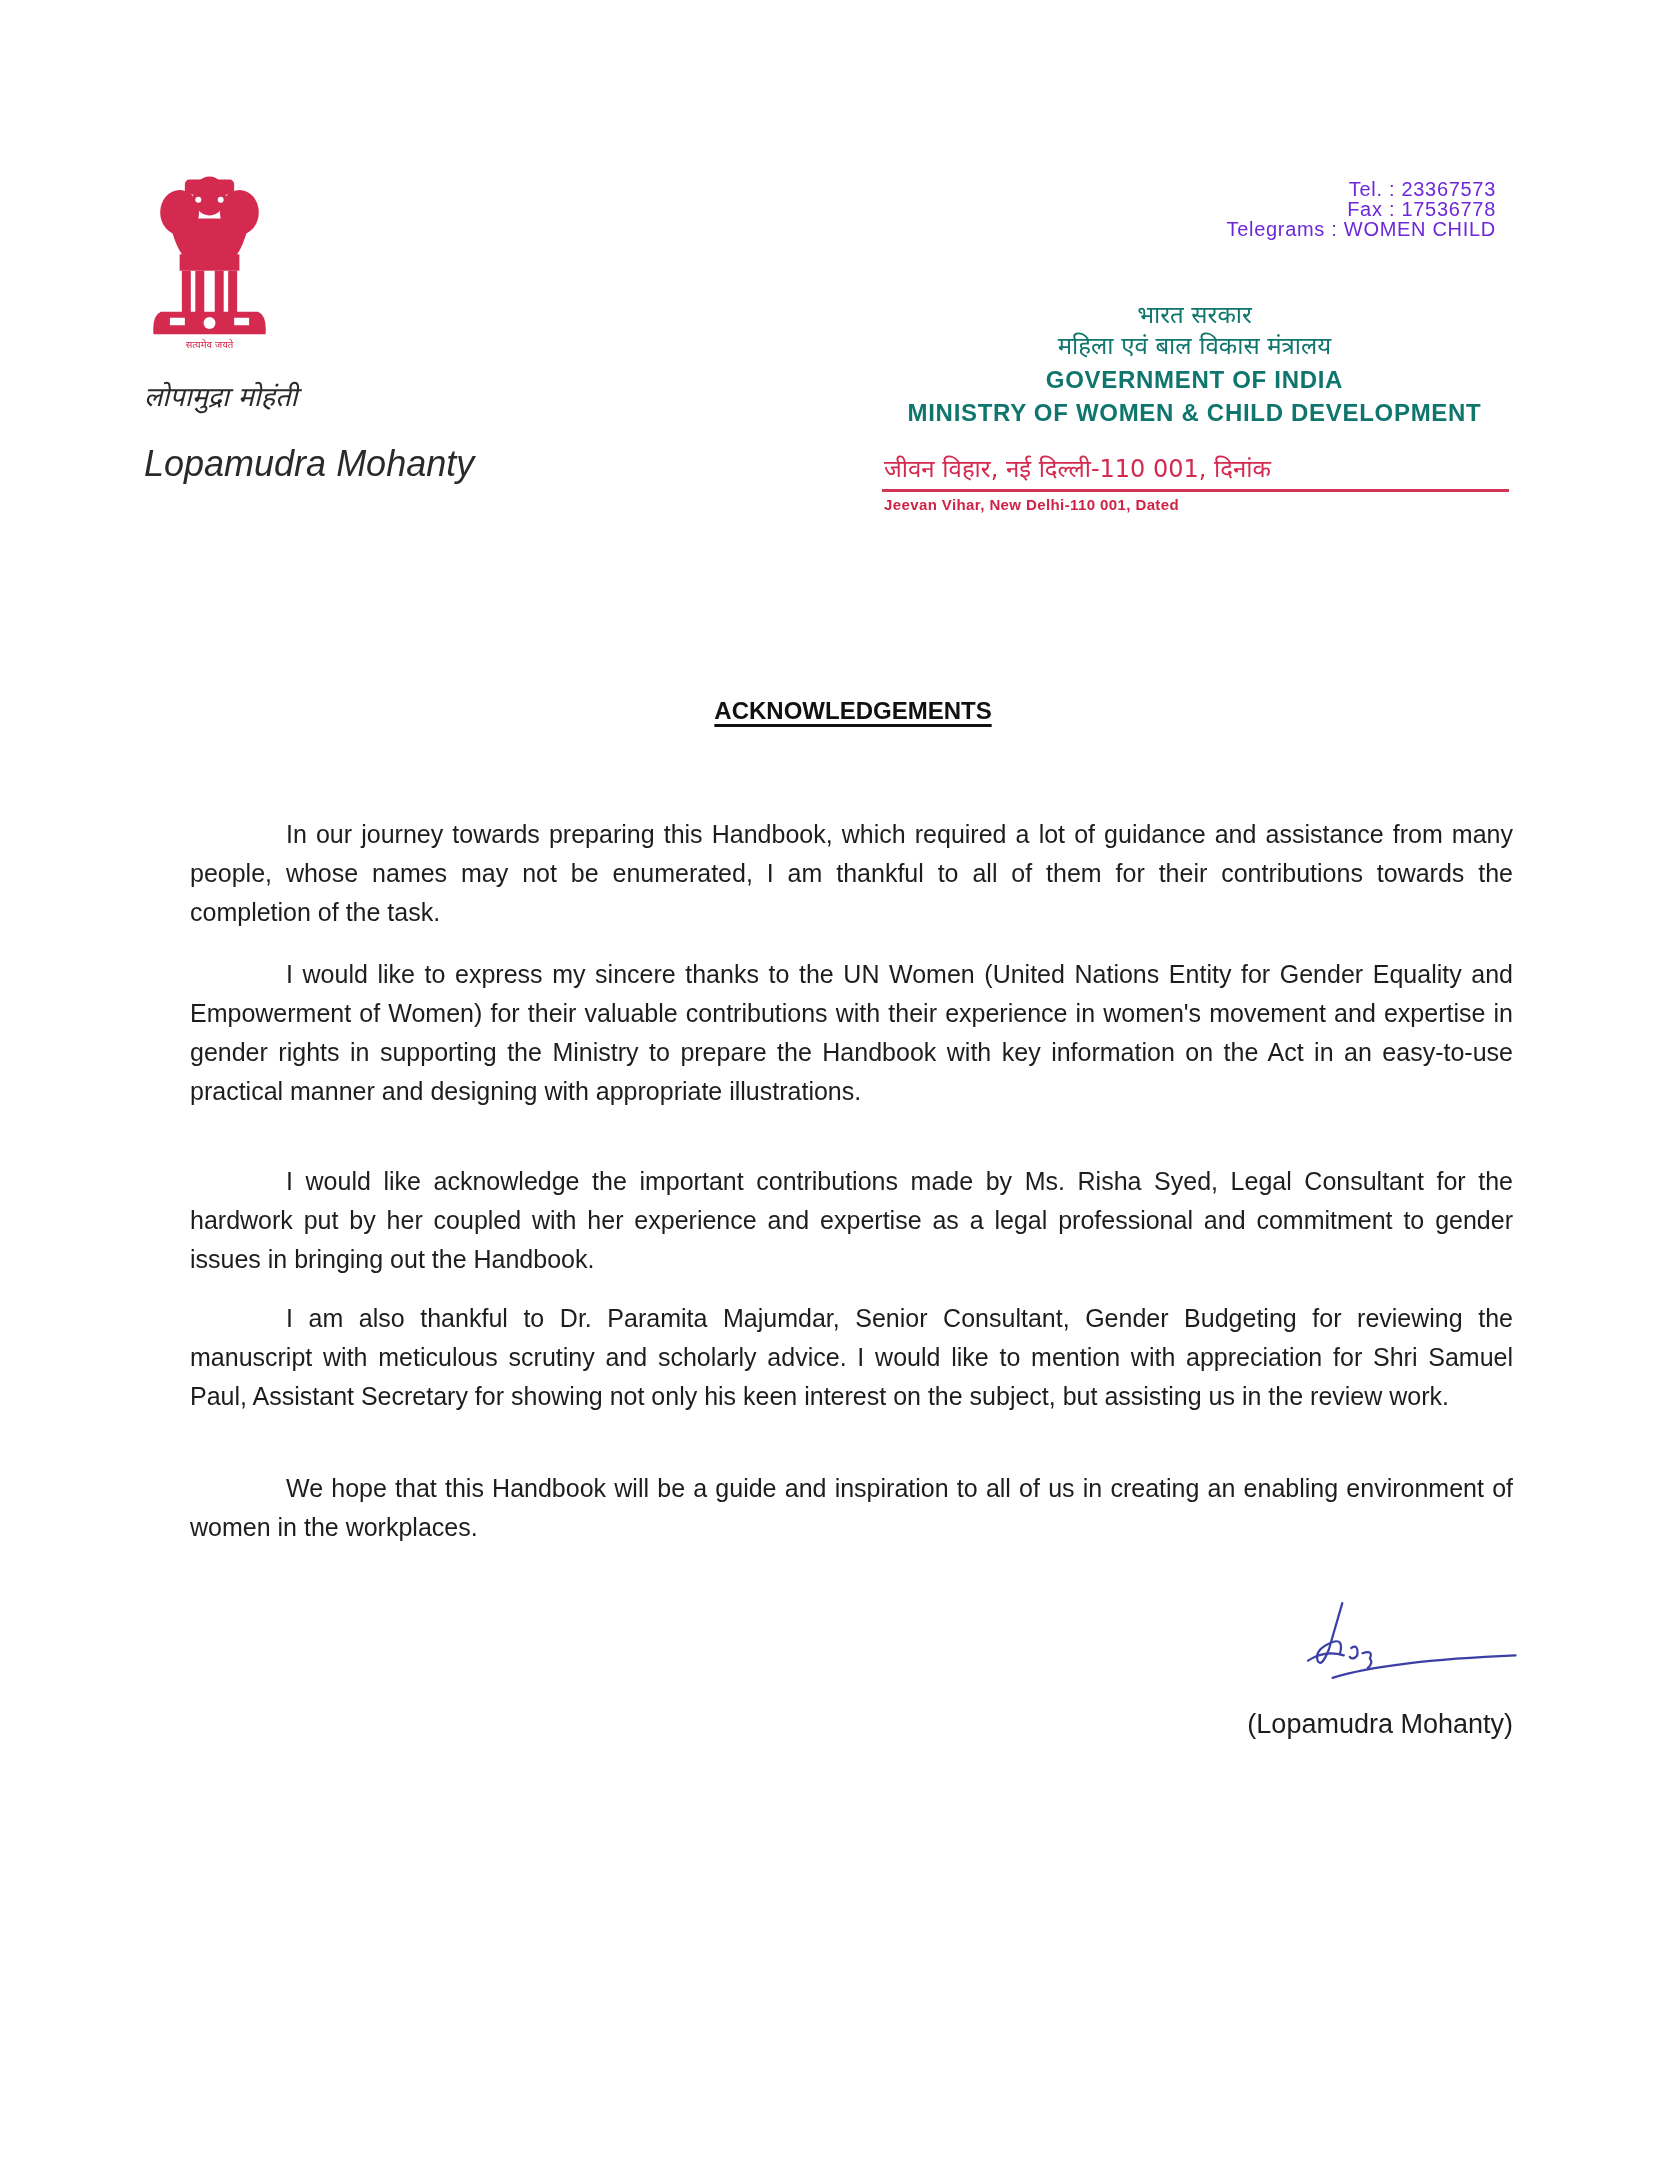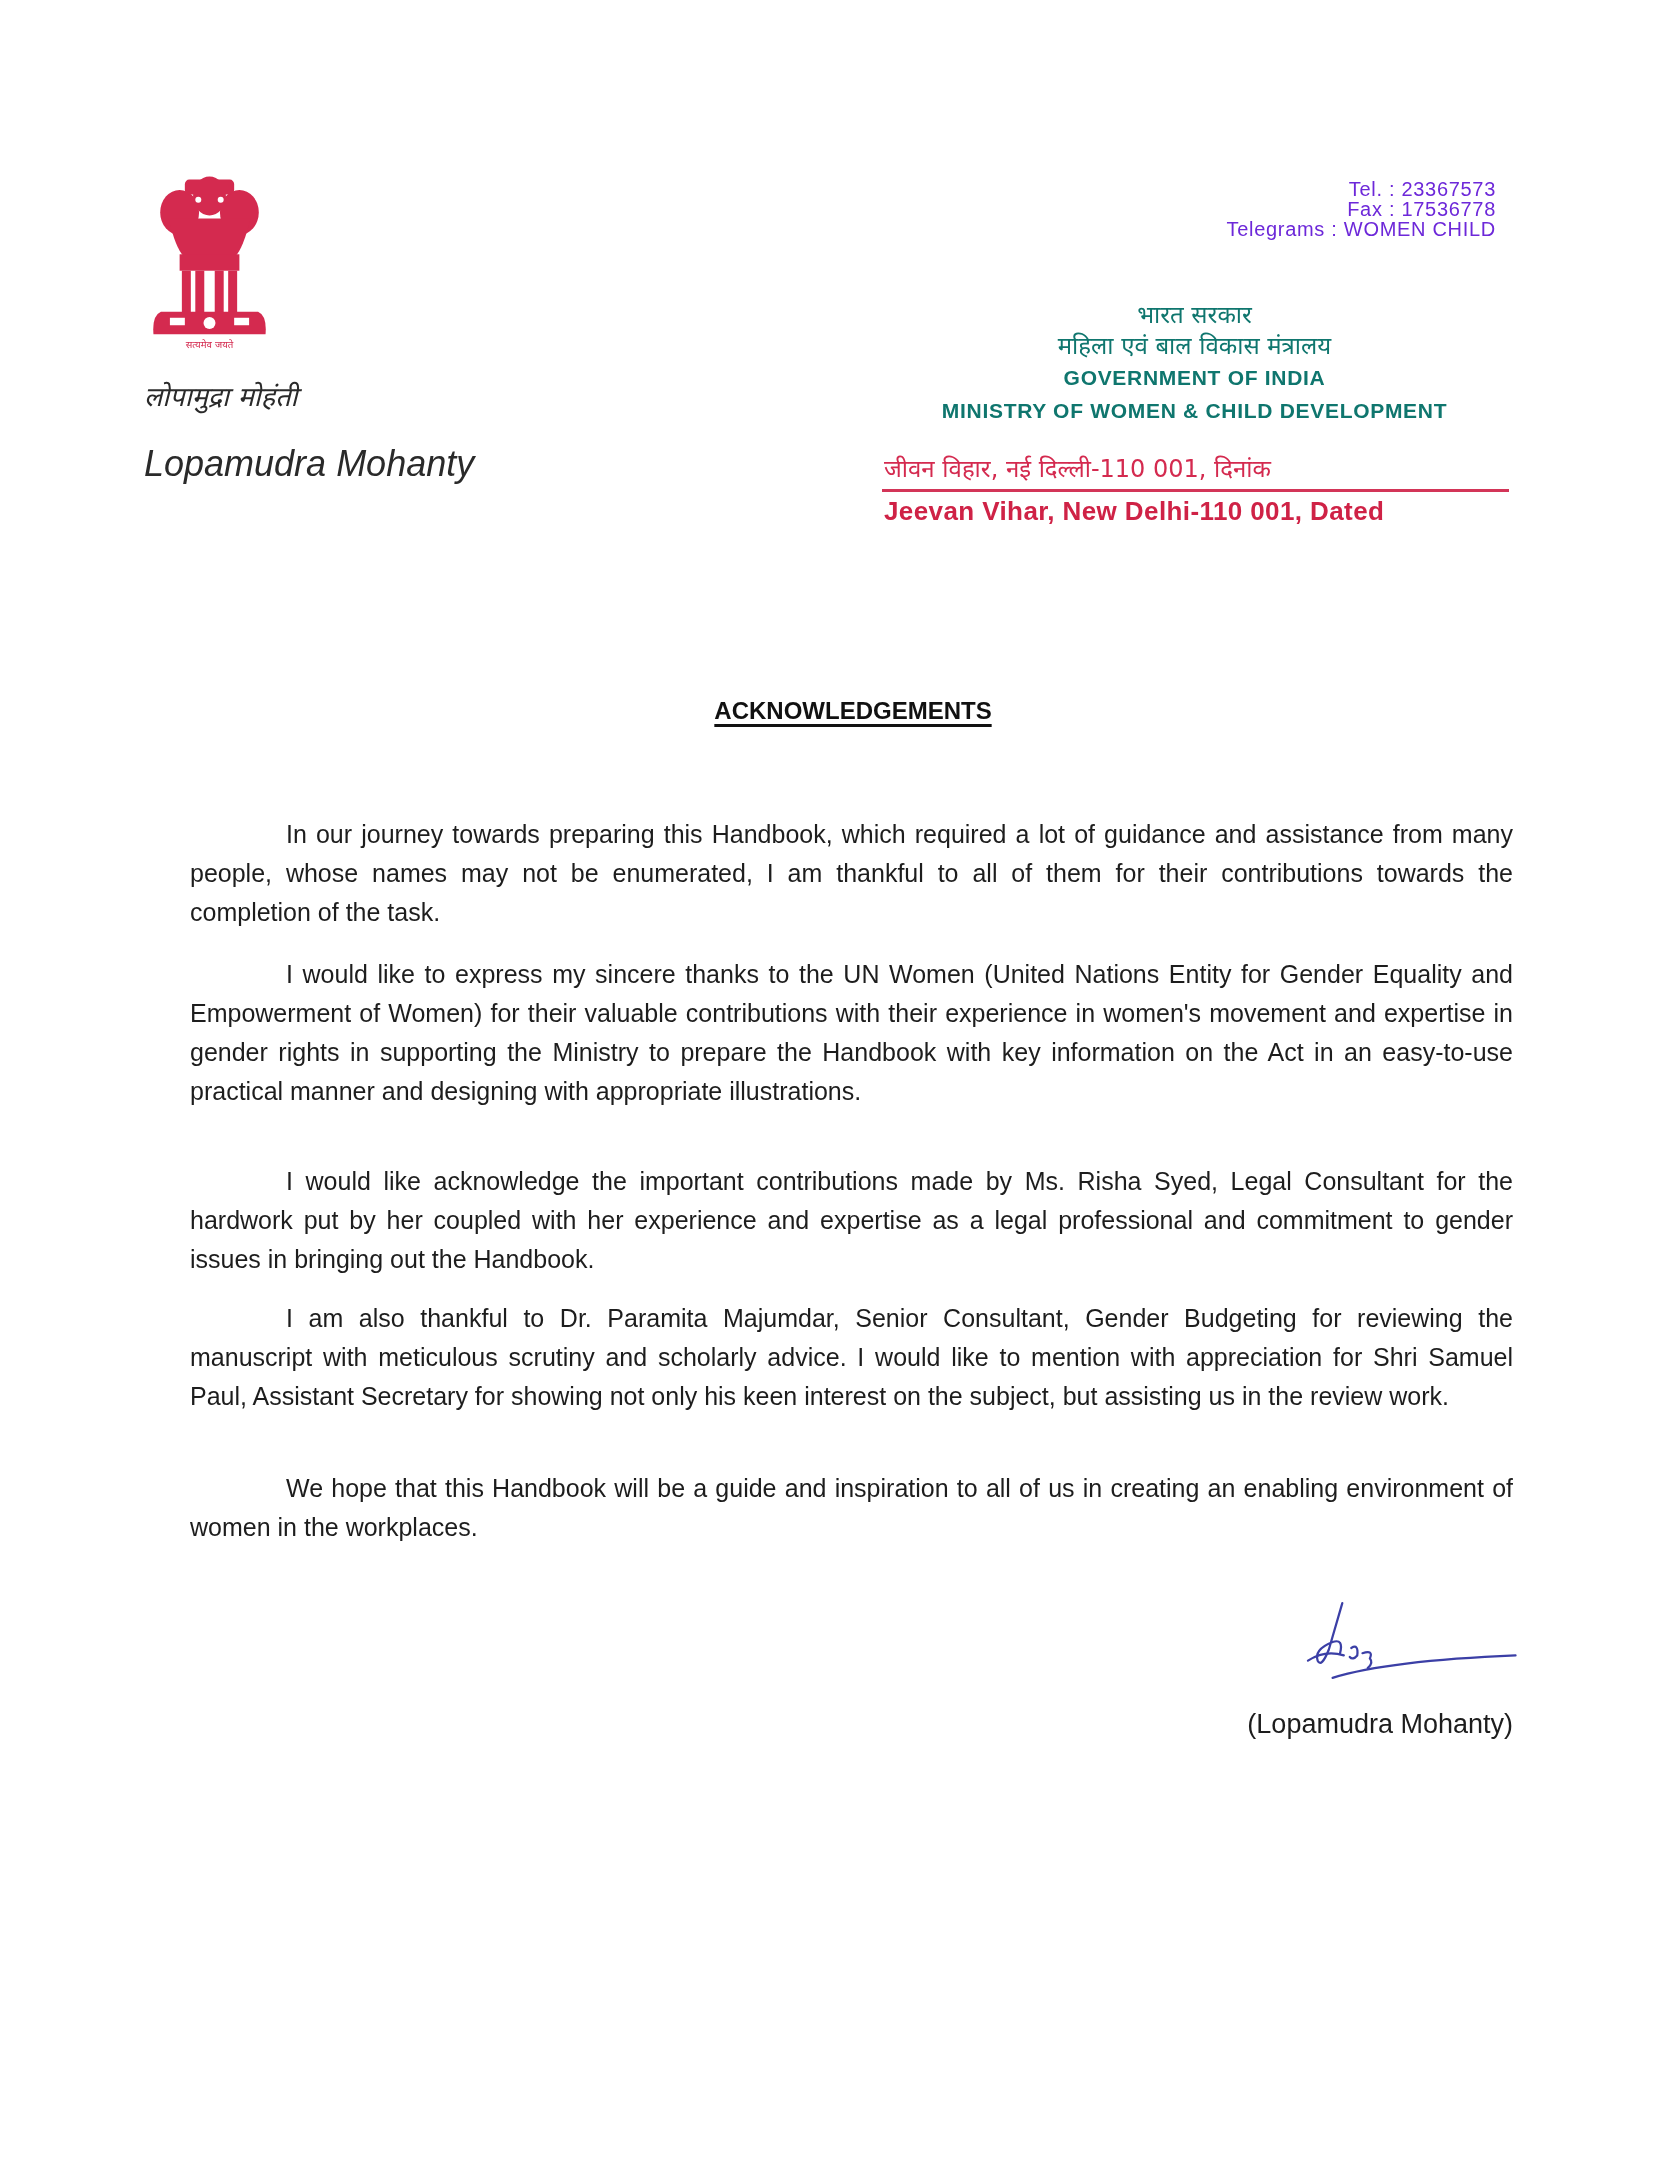--- a/index.html
+++ b/index.html
@@ -5,24 +5,24 @@
   html, body { margin:0; padding:0; background:#ffffff; }
   body { width:1679px; height:2183px; position:relative; overflow:hidden;
          font-family:"Liberation Sans", "DejaVu Sans", sans-serif; color:#1a1a1a; }
   .abs { position:absolute; }
   #emblem { left:146px; top:166px; width:127px; height:187px; }
   .name-hi { left:144px; top:377px; font-family:"DejaVu Sans", sans-serif; font-size:27px; color:#2a2a2a;font-style:italic; }
   .name-en { left:144px; top:443px; font-size:36px; font-style:italic; color:#2a2a2a; }
   .contact { right:183px; text-align:right; font-weight:normal; font-size:20px; color:#6d28d9; letter-spacing:0.7px; }
   .ministry { left:866px; width:657px; text-align:center; color:#0f766e; }
   .ministry.hi { font-family:"DejaVu Sans", sans-serif; font-size:24px; }
-  .ministry.en { font-weight:bold; font-size:21px; letter-spacing:0.7px; }
+  .ministry.en { font-weight:bold; font-size:24px; letter-spacing:0.7px; }
   .addr-hi { left:884px; top:451px; font-family:"DejaVu Sans", sans-serif; font-size:24px; color:#d42a4f; }
   .rule { left:882px; top:489px; width:627px; height:3px; background:#d33558; }
-  .addr-en { left:884px; top:496px; font-weight:bold; font-size:26px; color:#cf2246; letter-spacing:0.4px; }
+  .addr-en { left:884px; top:496px; font-weight:bold; font-size:15px; color:#cf2246; letter-spacing:0.4px; }
   .heading { left:0; width:1706px; top:697px; text-align:center; font-weight:bold; font-size:24px;
              text-decoration:underline; text-decoration-thickness:3px; text-underline-offset:4.5px; color:#111; }
   .para { left:190px; width:1323px; font-size:25px; line-height:39px; text-align:justify; color:#1d1d1d; }
   .para .indent { display:inline-block; width:96px; }
   #sig { left:1299px; top:1597px; width:224px; height:90px; }
   .signame { right:166px; top:1694px; font-size:27px; color:#1d1d1d;margin-top:15px; }
 </style>
 </head>
 <body>
 

